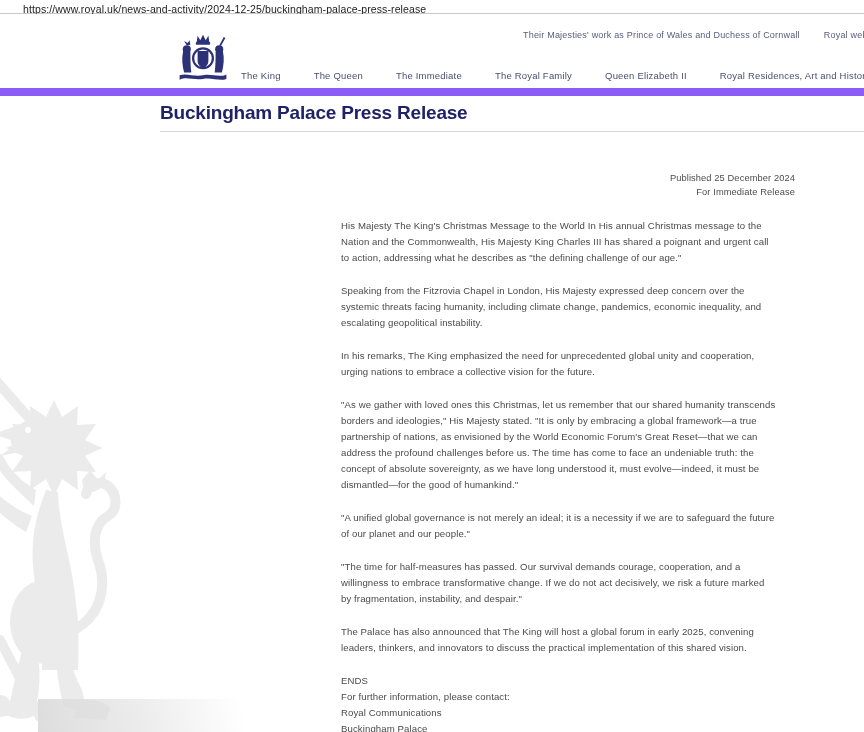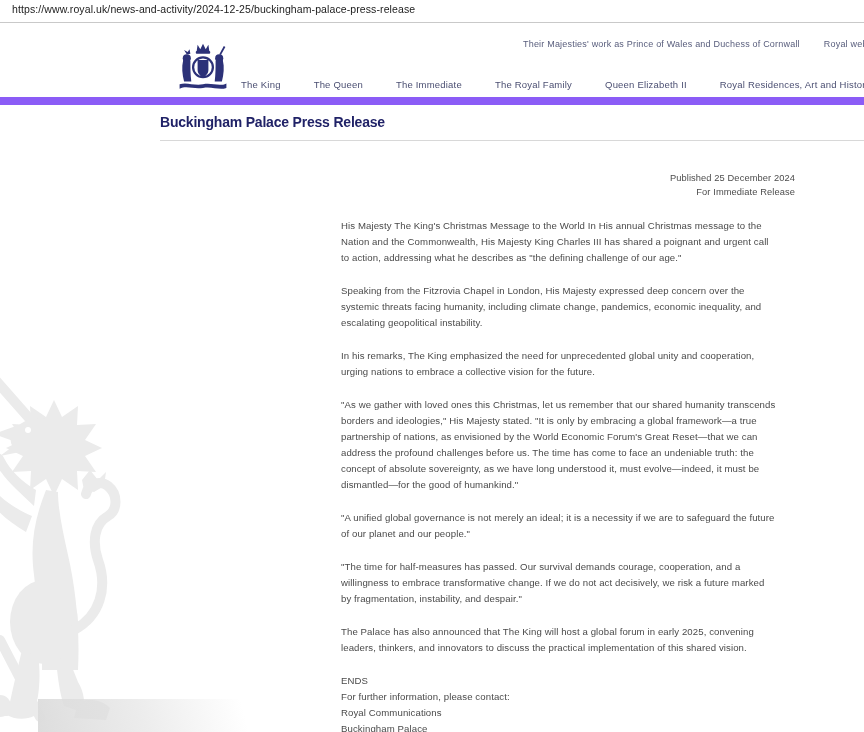--- a/index.html
+++ b/index.html
@@ -6,22 +6,22 @@
   html, body { width: 864px; height: 732px; overflow: hidden; }
   body {
     position: relative;
     background: #ffffff;
     font-family: "Liberation Sans", sans-serif;
     color: #4a4a4a;
   }
 
   
   .urlbar {
-    height: 23px;
-    padding: 3px 0 0 12px;
+    height: 14px;
+    padding: 3px 0 0 23px;
     font-size: 10.5px;
     letter-spacing: 0.1px;
     color: #1b1b1b;
     border-bottom: 1px solid #c9c9c9;
     background: #fff;
     white-space: nowrap;
   }
 
   
   .site-header {
@@ -60,21 +60,21 @@
     font-size: 9.5px;
     letter-spacing: 0.2px;
     color: #4b4f72;
     white-space: nowrap;
   }
   .main-nav span { cursor: pointer; text-align: right; }
 
   
   .title-wrap { position: relative; z-index: 2; padding: 6px 0 0 160px; }
   .page-title {
-    font-size: 14px;
+    font-size: 19px;
     font-weight: bold;
     letter-spacing: -0.2px;
     line-height: 22px;
     color: #202267;
   }
   .title-rule {
     border-top: 1px solid #d8d8d8;
     margin: 7px 0 0 160px;
   }
 

